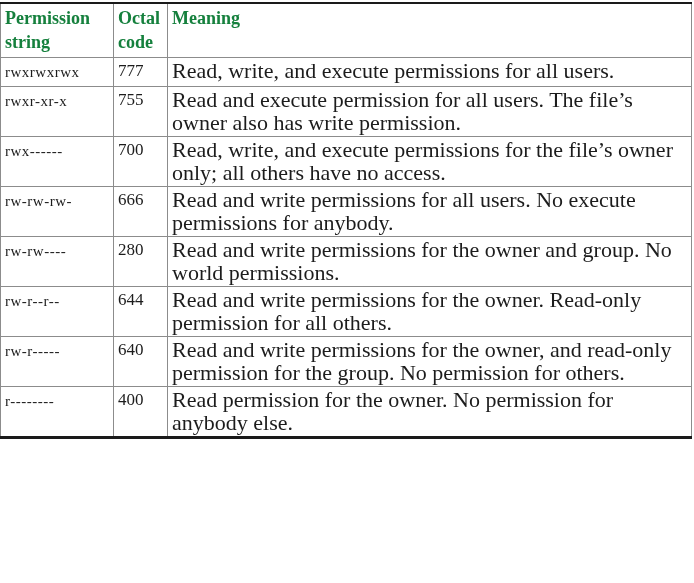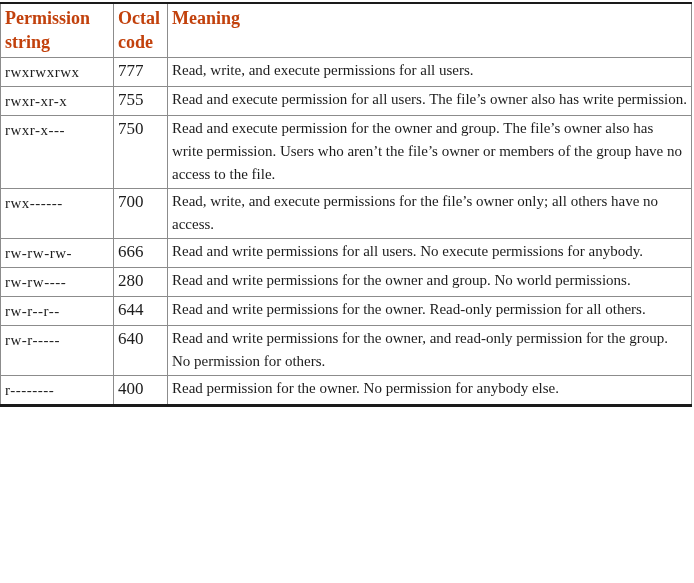--- a/index.html
+++ b/index.html
@@ -33,41 +33,41 @@
     border: 1px solid #8c8c8c;
     vertical-align: top;
     text-align: left;
     padding: 1px 4px 2px 4px;
     box-sizing: border-box;
   }
   th {
     font-size: 18px;
     line-height: 24px;
     font-weight: bold;
-    color: #c2410c;
+    color: #15803d;
     padding-top: 2px;
     padding-bottom: 3px;
   }
   td.perm {
     font-family: Liberation Serif, serif;
     font-size: 15px;
     line-height: 23px;
     letter-spacing: 0.5px;
     white-space: nowrap;
     padding-top: 3px;
   }
   td.octal {
     font-size: 17px;
     line-height: 23px;
     font-variant-numeric: oldstyle-nums;
     font-feature-settings: "onum";
     margin-top: 35px;
   }
   td.meaning {
-    font-size: 15px;
+    font-size: 22px;
     line-height: 23px;
     margin-top: 20px;
   }
 </style>
 </head>
 <body>
 
 <div class="page">
   <table class="perm-table">
     <colgroup>
@@ -85,25 +85,20 @@
     <tbody>
       <tr>
         <td class="perm">rwxrwxrwx</td>
         <td class="octal">777</td>
         <td class="meaning">Read, write, and execute permissions for all users.</td>
       </tr>
       <tr>
         <td class="perm">rwxr-xr-x</td>
         <td class="octal">755</td>
         <td class="meaning">Read and execute permission for all users. The file’s owner also has write permission.</td>
-      </tr>
-      <tr>
-        <td class="perm">rwxr-x---</td>
-        <td class="octal">750</td>
-        <td class="meaning">Read and execute permission for the owner and group. The file’s owner also has write permission. Users who aren’t the file’s owner or members of the group have no access to the file.</td>
       </tr>
       <tr>
         <td class="perm">rwx------</td>
         <td class="octal">700</td>
         <td class="meaning">Read, write, and execute permissions for the file’s owner only; all others have no access.</td>
       </tr>
       <tr>
         <td class="perm">rw-rw-rw-</td>
         <td class="octal">666</td>
         <td class="meaning">Read and write permissions for all users. No execute permissions for anybody.</td>

